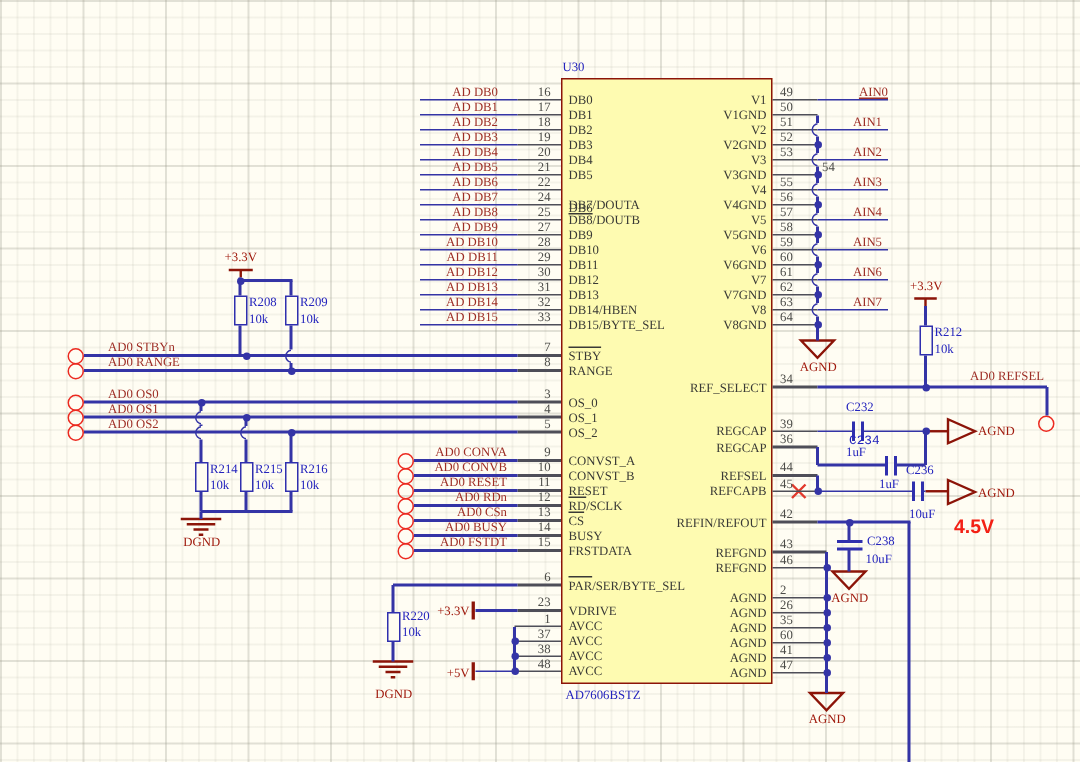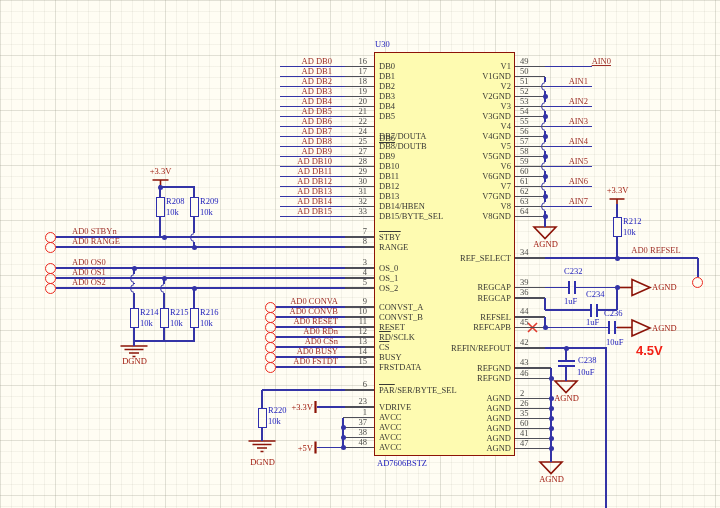--- a/index.html
+++ b/index.html
@@ -92,41 +92,41 @@
   <div class="plate" style="left:574px;top:281px;"></div>
   <div class="plate" style="left:590px;top:303.5px;"></div>
   <div class="plate" style="left:596px;top:303.5px;"></div>
   <div class="plate" style="left:608px;top:321px;"></div>
   <div class="plate" style="left:614px;top:321px;"></div>
   <div class="plateh" style="left:557.5px;top:360px;"></div>
   <div class="plateh" style="left:557.5px;top:364.5px;"></div>
 
   <div class="t des" style="left:564px;top:267px;">C232</div>
   <div class="t des" style="left:564px;top:297px;">1uF</div>
-  <div class="t des" style="left:586px;top:290px;">C234</div>
+  <div class="t des" style="left:566px;top:290px;font-family:Liberation Mono, monospace;">C234</div>
   <div class="t des" style="left:586px;top:318px;">1uF</div>
   <div class="t des" style="left:604px;top:309px;">C236</div>
   <div class="t des" style="left:606px;top:338px;">10uF</div>
   <div class="t des" style="left:578px;top:356px;">C238</div>
   <div class="t des" style="left:577px;top:368px;">10uF</div>
 
   <div class="t pw" style="left:135px;top:167px;width:51px;text-align:center;">+3.3V</div>
   <div class="t pw" style="left:592px;top:186px;width:51px;text-align:center;">+3.3V</div>
   <div class="t pw" style="left:263px;top:403px;width:50px;text-align:right;">+3.3V</div>
   <div class="t pw" style="left:263px;top:444px;width:50px;text-align:right;">+5V</div>
   <div class="t pw" style="left:109px;top:357px;width:51px;text-align:center;">DGND</div>
   <div class="t pw" style="left:237px;top:458px;width:51px;text-align:center;">DGND</div>
   <div class="t pw" style="left:520px;top:240px;width:51px;text-align:center;">AGND</div>
   <div class="t pw" style="left:652px;top:283px;">AGND</div>
   <div class="t pw" style="left:652px;top:323.5px;">AGND</div>
   <div class="t pw" style="left:541px;top:394px;width:51px;text-align:center;">AGND</div>
   <div class="t pw" style="left:526px;top:475px;width:51px;text-align:center;">AGND</div>
   <div class="v45" style="left:636px;top:343px;">4.5V</div>
 
-  <div class="t net" style="left:616px;top:246px;width:80px;text-align:center;">AD0 REFSEL</div>
+  <div class="t net" style="left:616px;top:246px;width:80px;text-align:right;">AD0 REFSEL</div>
   <div class="port" style="left:692px;top:276.5px;"></div>
 
 <div class="w stub" style="left: 345px; top: 65.7px; width: 29px;"></div>
     <div class="w" style="left: 280px; top: 65.7px; width: 65px;"></div>
     <div class="t pn" style="left: 337px; top: 56.5px; width: 30px; text-align: right;">16</div>
     <div class="t nm" style="left: 379px; top: 62px;">DB0</div>
     <div class="t net" style="left: 242px; width: 90px; text-align: right; top: 56.5px;">AD DB0</div>
     <div class="w stub" style="left: 345px; top: 75.7px; width: 29px;"></div>
     <div class="w" style="left: 280px; top: 75.7px; width: 65px;"></div>
     <div class="t pn" style="left: 337px; top: 66.5px; width: 30px; text-align: right;">17</div>
@@ -291,39 +291,39 @@
     <div class="w stub" style="left: 343px; top: 436.7px; width: 31px;"></div>
     <div class="t pn" style="left: 337px; top: 427.5px; width: 30px; text-align: right;">38</div>
     <div class="t nm" style="left: 379px; top: 433px;">AVCC</div>
     <div class="w stub" style="left: 343px; top: 446.7px; width: 31px;"></div>
     <div class="t pn" style="left: 337px; top: 437.5px; width: 30px; text-align: right;">48</div>
     <div class="t nm" style="left: 379px; top: 443px;">AVCC</div>
     <div class="w stub" style="left: 515px; top: 65.7px; width: 30px;"></div>
     <div class="t pn" style="left: 520px; top: 56.5px;">49</div>
     <div class="t nm" style="left: 416px; top: 62px; width: 95px; text-align: right;">V1</div>
     <div class="w" style="left: 545px; top: 65.7px; width: 47px;"></div>
-    <div class="t net" style="left: 531px; top: 56.5px; width: 80px; text-align: right; text-decoration: underline;">AIN0</div>
+    <div class="t net" style="left: 512px; top: 56.5px; width: 80px; text-align: right; text-decoration: underline;">AIN0</div>
     <div class="w stub" style="left: 515px; top: 75.7px; width: 30px;"></div>
     <div class="t pn" style="left: 520px; top: 66.5px;">50</div>
     <div class="t nm" style="left: 416px; top: 72px; width: 95px; text-align: right;">V1GND</div>
     <div class="w stub" style="left: 515px; top: 85.7px; width: 30px;"></div>
     <div class="t pn" style="left: 520px; top: 76.5px;">51</div>
     <div class="t nm" style="left: 416px; top: 82px; width: 95px; text-align: right;">V2</div>
     <div class="w" style="left: 545px; top: 85.7px; width: 47px;"></div>
     <div class="t net" style="left: 508px; top: 76.5px; width: 80px; text-align: right;">AIN1</div>
     <div class="w stub" style="left: 515px; top: 95.7px; width: 30px;"></div>
     <div class="t pn" style="left: 520px; top: 86.5px;">52</div>
     <div class="t nm" style="left: 416px; top: 92px; width: 95px; text-align: right;">V2GND</div>
     <div class="w stub" style="left: 515px; top: 105.7px; width: 30px;"></div>
     <div class="t pn" style="left: 520px; top: 96.5px;">53</div>
     <div class="t nm" style="left: 416px; top: 102px; width: 95px; text-align: right;">V3</div>
     <div class="w" style="left: 545px; top: 105.7px; width: 47px;"></div>
     <div class="t net" style="left: 508px; top: 96.5px; width: 80px; text-align: right;">AIN2</div>
     <div class="w stub" style="left: 515px; top: 115.7px; width: 30px;"></div>
-    <div class="t pn" style="left: 520px; top: 106.5px;">54</div>
+    <div class="t pn" style="left: 548px; top: 106.5px;">54</div>
     <div class="t nm" style="left: 416px; top: 112px; width: 95px; text-align: right;">V3GND</div>
     <div class="w stub" style="left: 515px; top: 125.7px; width: 30px;"></div>
     <div class="t pn" style="left: 520px; top: 116.5px;">55</div>
     <div class="t nm" style="left: 416px; top: 122px; width: 95px; text-align: right;">V4</div>
     <div class="w" style="left: 545px; top: 125.7px; width: 47px;"></div>
     <div class="t net" style="left: 508px; top: 116.5px; width: 80px; text-align: right;">AIN3</div>
     <div class="w stub" style="left: 515px; top: 135.7px; width: 30px;"></div>
     <div class="t pn" style="left: 520px; top: 126.5px;">56</div>
     <div class="t nm" style="left: 416px; top: 132px; width: 95px; text-align: right;">V4GND</div>
     <div class="w stub" style="left: 515px; top: 145.7px; width: 30px;"></div>

